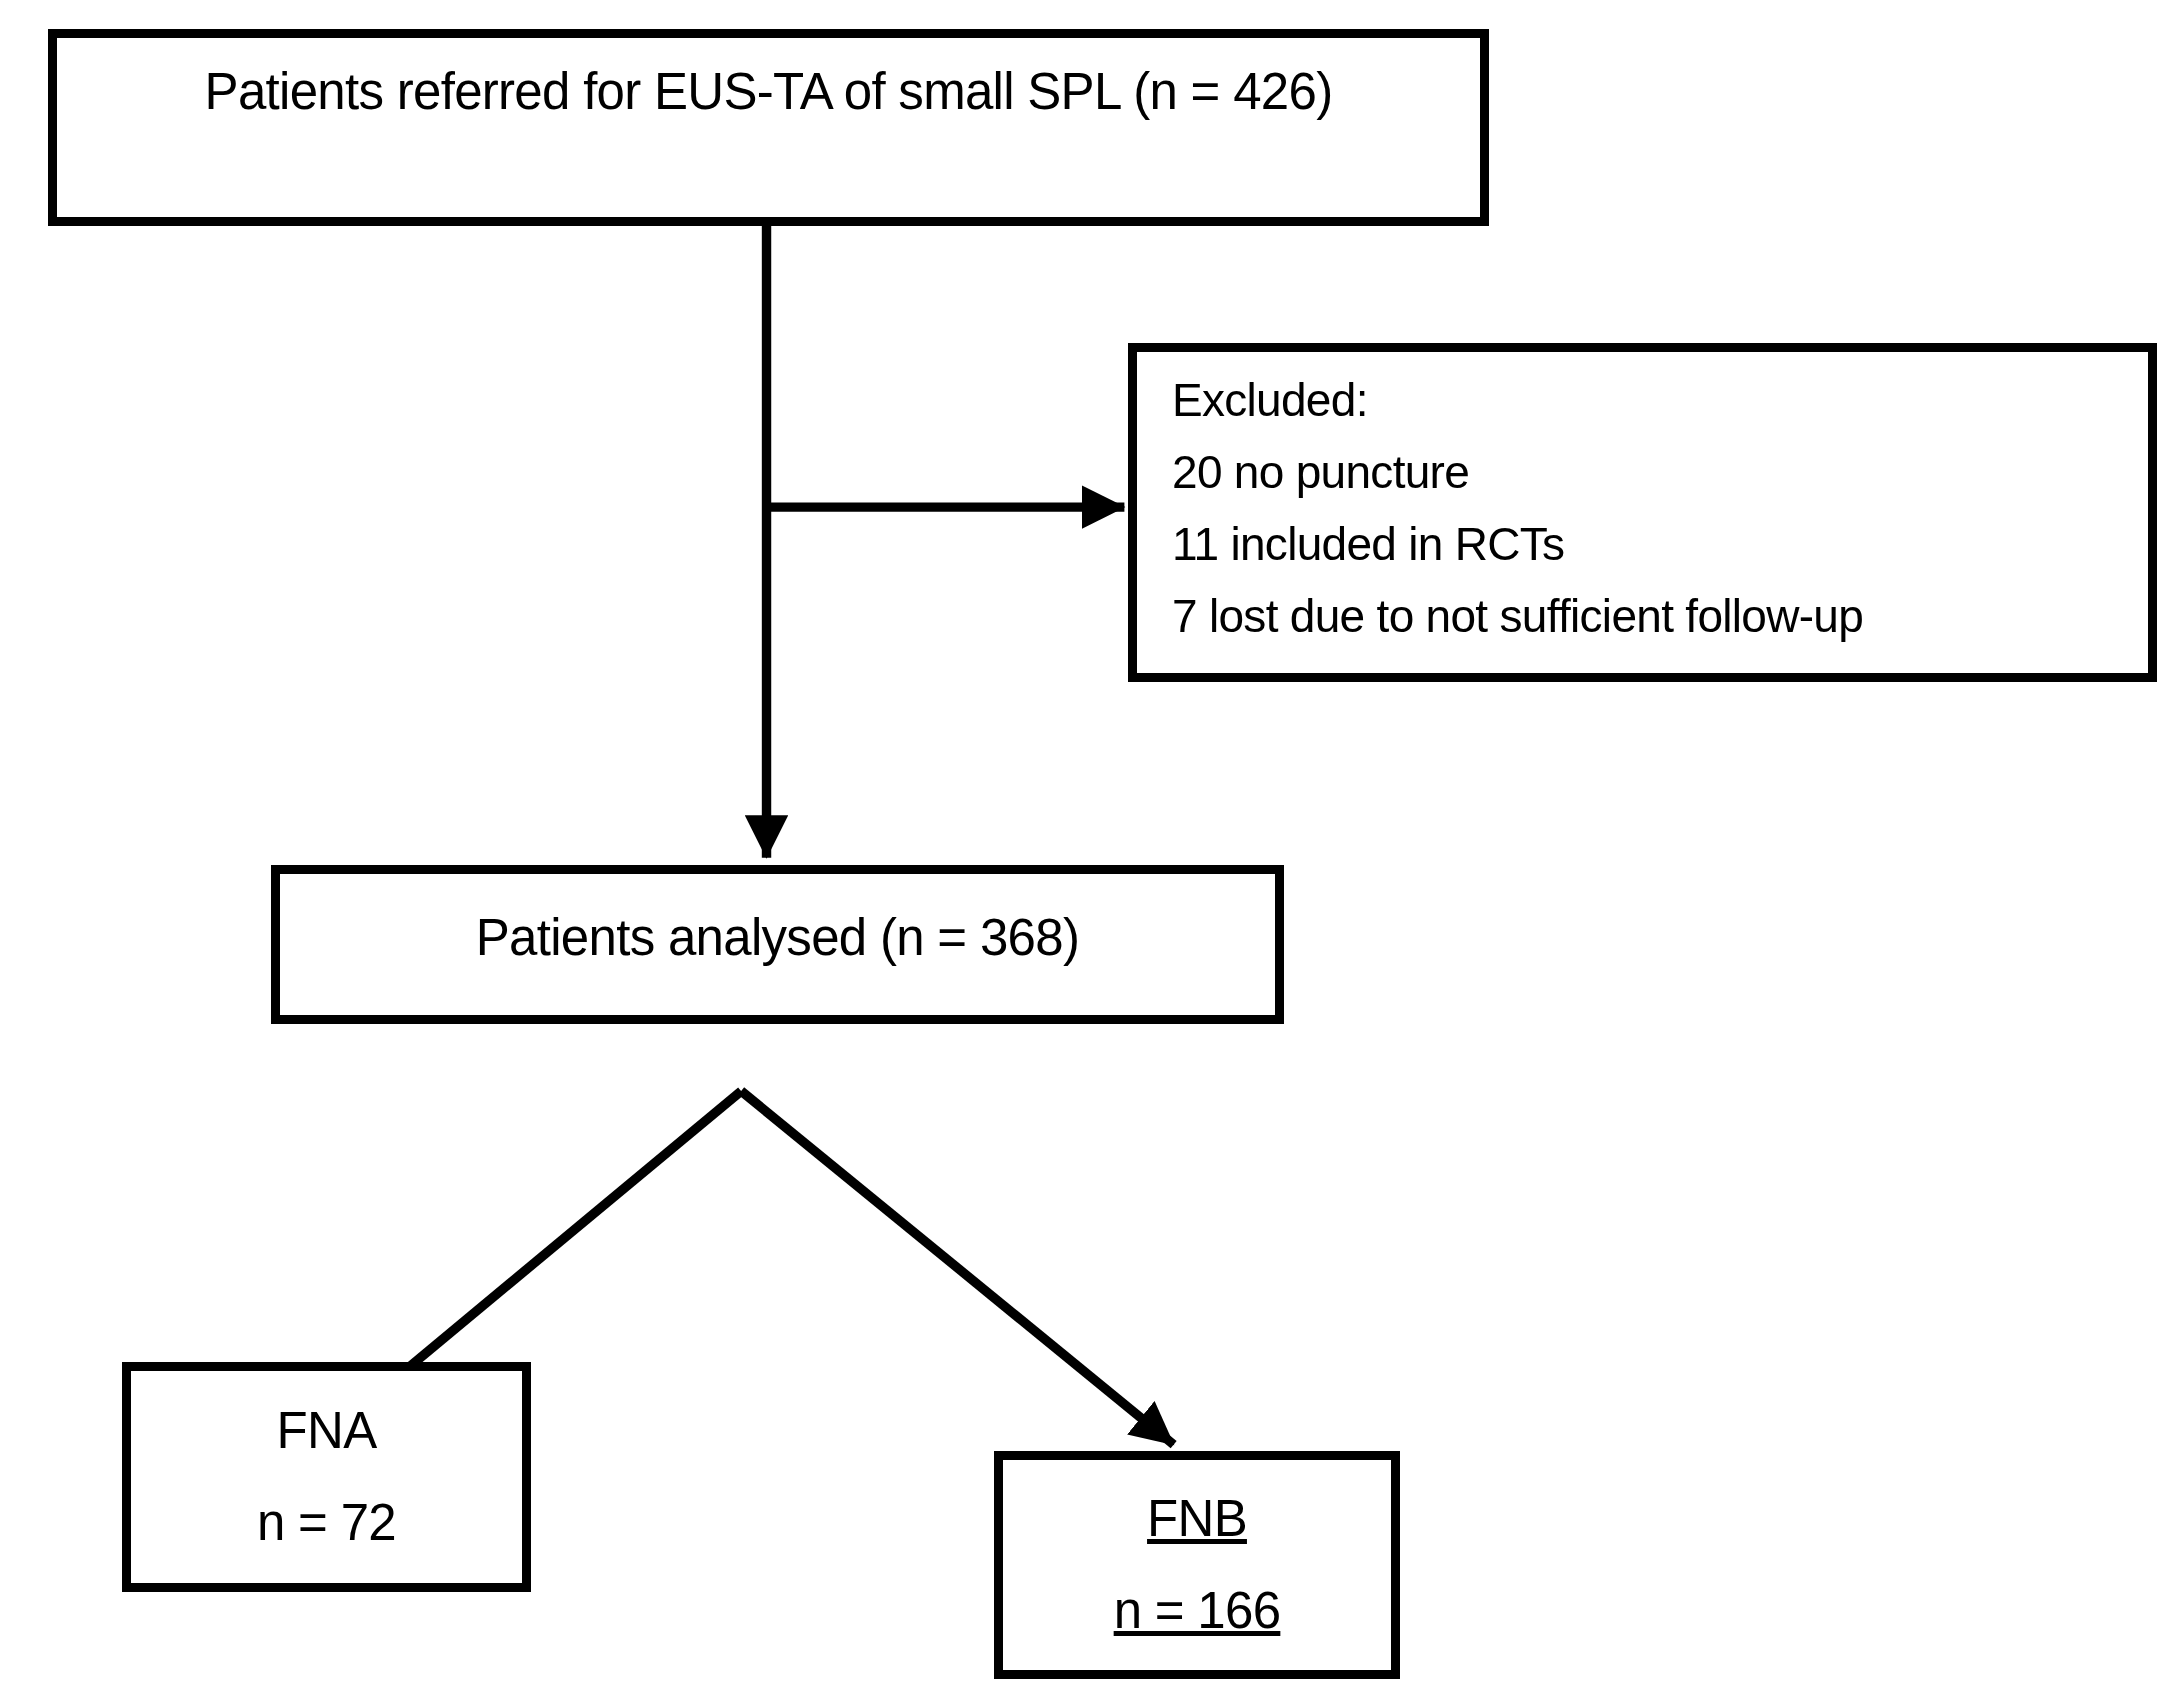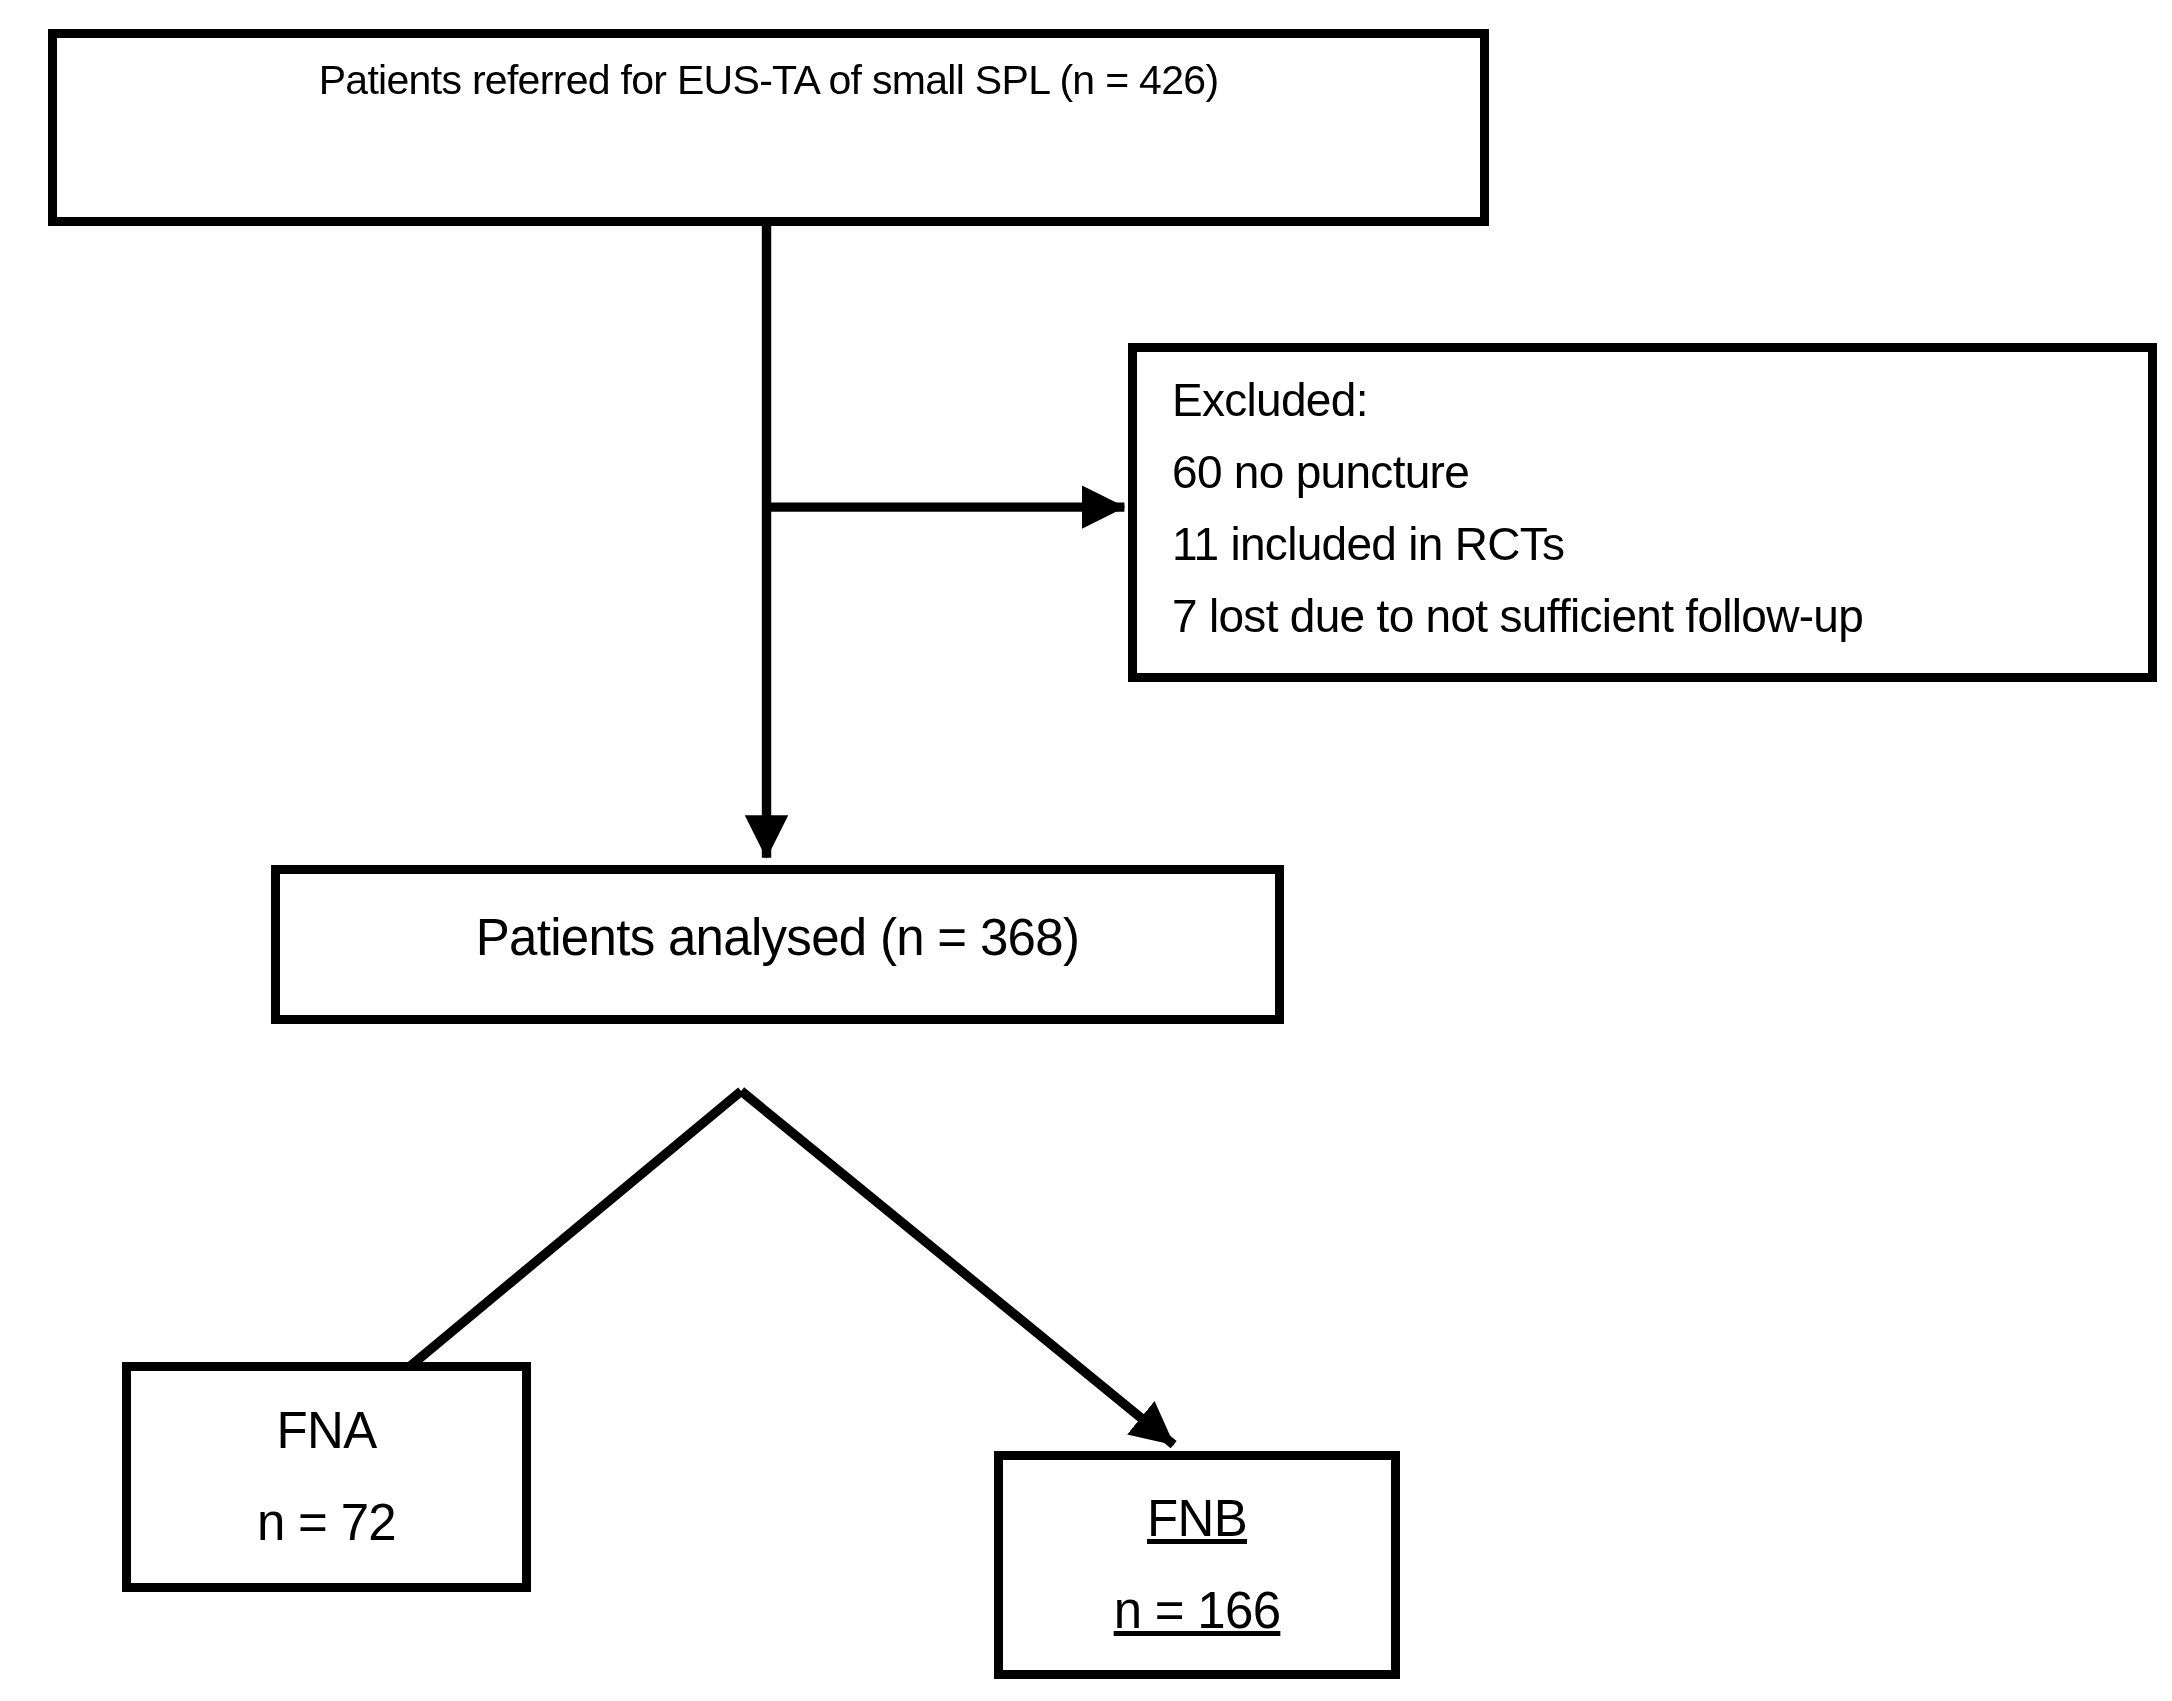--- a/index.html
+++ b/index.html
@@ -29,23 +29,23 @@
     box-sizing: border-box;
     border: 9.4px solid #000000;
     background: #ffffff;
   }
   .node-referred {
     left: 48px;
     top: 29px;
     width: 1441px;
     height: 197px;
     text-align: center;
-    font-size: 41px;
+    font-size: 51px;
     line-height: 52px;
-    padding-top: 16px;
+    padding-top: 28px;
     white-space: nowrap;
   }
   .node-excluded {
     left: 1128px;
     top: 343px;
     width: 1029px;
     height: 339px;
     font-size: 46px;
     line-height: 72px;
     padding: 12px 0 0 35px;
@@ -103,21 +103,21 @@
     <line x1="1023" y1="1506" x2="448" y2="1984" stroke="#000000" stroke-width="13" marker-end="url(#ah)"></line>
     <line x1="1023" y1="1506" x2="1620" y2="1994" stroke="#000000" stroke-width="13" marker-end="url(#ah)"></line>
   </svg>
 
   <div class="node node-referred">
     <span>Patients referred for EUS-TA of small SPL (n = 426)</span>
   </div>
 
   <div class="node node-excluded">
     <div>Excluded:</div>
-    <div>60 no puncture</div>
+    <div>20 no puncture</div>
     <div>11 included in RCTs</div>
     <div>7 lost due to not sufficient follow-up</div>
   </div>
 
   <div class="node node-analysed">
     <span>Patients analysed (n = 368)</span>
   </div>
 
   <div class="node node-bottom node-fna">
     <div>FNA</div>

